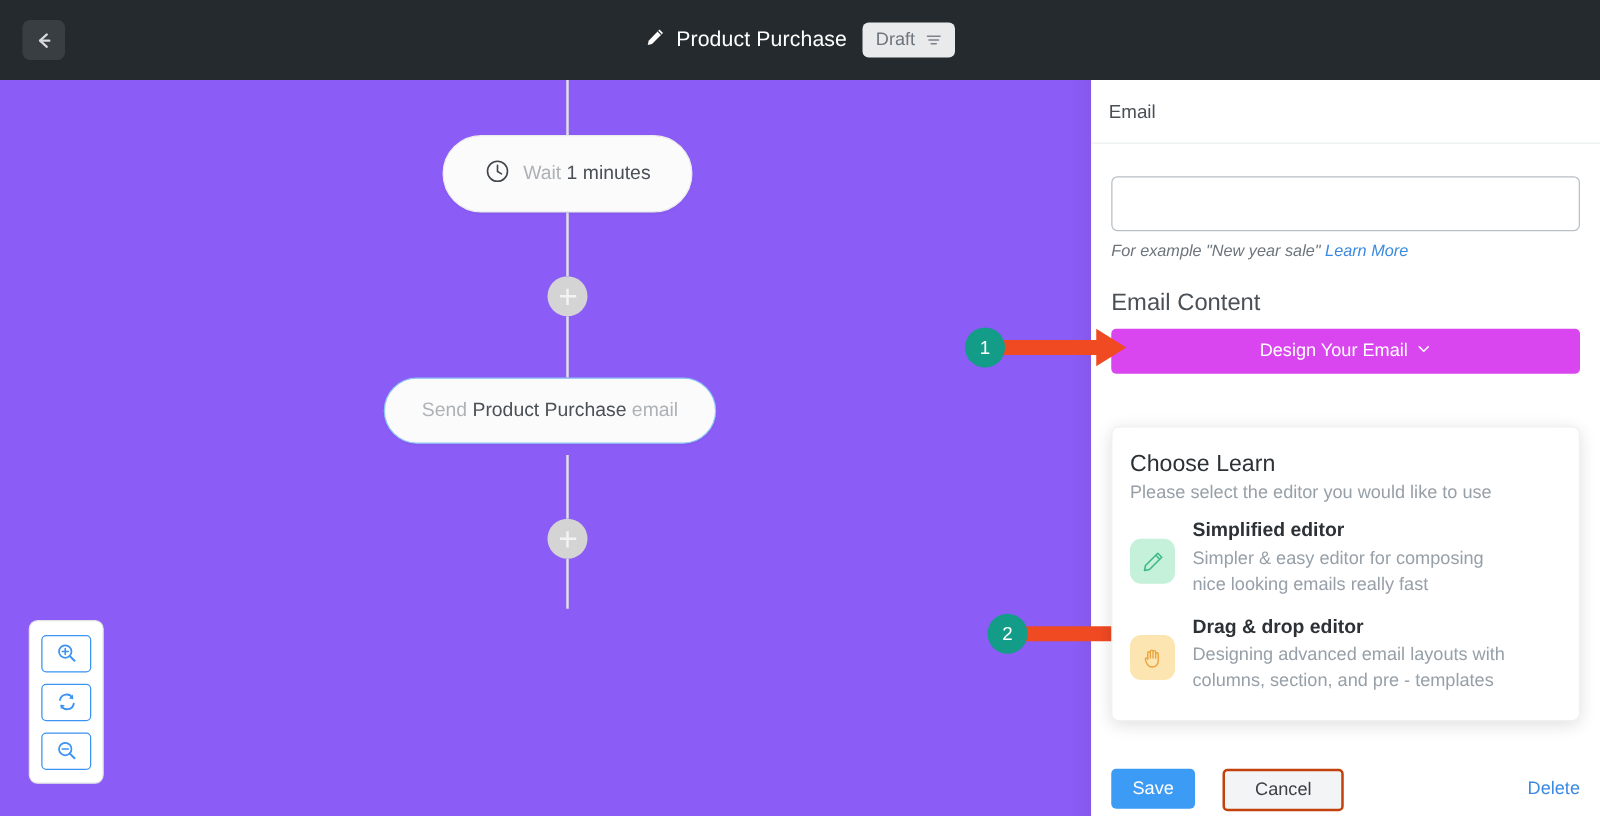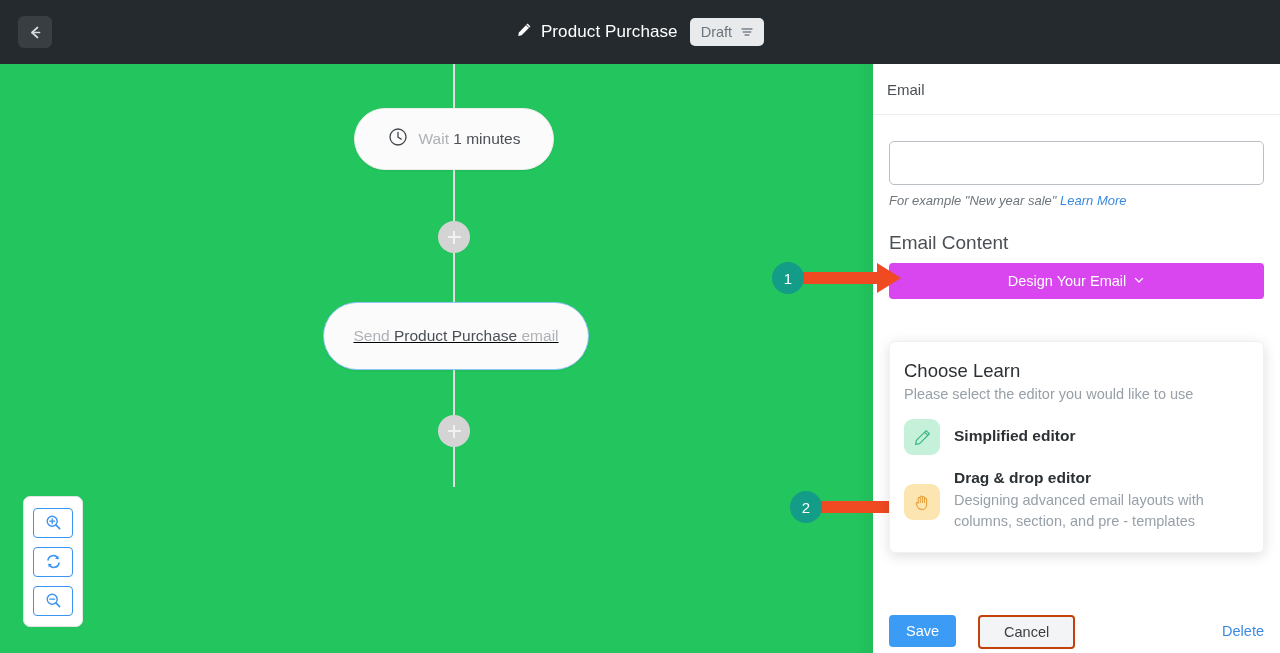--- a/index.html
+++ b/index.html
@@ -44,21 +44,21 @@
     display: flex; align-items: center; gap: 8px;
     cursor: pointer;
     margin-left: 3px;
   }
   .draft-badge svg { display:block; }
 
   
   .canvas {
     position: absolute; left: 0; top: 64px;
     width: 873px; height: 589px;
-    background: #22c55e;
+    background: #8b5cf6;
     overflow: hidden;
     padding-left: 36px;
   }
   .flow-line {
     position: absolute; left: 453px; width: 2px;
     background: #e0e0e0;
   }
   .node {
     position: absolute;
     background: #fbfbfb;
@@ -66,23 +66,22 @@
     display: flex; align-items: center; justify-content: center;
     gap: 11px;
     cursor: pointer;
     box-shadow: 0 1px 2px rgba(0,0,0,.05);
   }
   .node-wait {
     left: 354px; top: 44px; width: 200px; height: 62px;
     border: 1px solid #ececec;
   }
   .node-send {
-    left: 323px; top: 238px; width: 266px; height: 68px;
+    left: 307px; top: 238px; width: 266px; height: 53px;
     border: 1px solid #8ec6f5;
-    text-decoration: underline;
   }
   .node-text { font-size: 15.5px; color: #aeb2b6; white-space: nowrap; }
   .node-text b { color: #4b5056; font-weight: 400; }
   .clock-icon { display:block; }
   .plus-node {
     position: absolute;
     width: 32px; height: 32px;
     border-radius: 50%;
     background: #d4d4d4;
     display: flex; align-items: center; justify-content: center;
@@ -370,20 +369,21 @@
 
         <div class="dd-item">
           <div class="dd-icon icon-green">
             <svg width="19" height="19" viewBox="0 0 19 19">
               <path d="M13.2 2.6 L16.4 5.8 L6.6 15.6 L2.6 16.4 L3.4 12.4 Z" fill="none" stroke="#3fb983" stroke-width="1.25" stroke-linejoin="round"></path>
               <path d="M11.6 4.2 L14.8 7.4" stroke="#3fb983" stroke-width="1.25"></path>
             </svg>
           </div>
           <div>
             <div class="dd-item-title">Simplified editor</div>
+            <div class="dd-item-desc">Simpler &amp; easy editor for composing nice looking emails really fast</div>
           </div>
         </div>
 
         <div class="dd-item">
           <div class="dd-icon icon-yellow">
             <svg width="19" height="19" viewBox="0 0 19 19">
               <path d="M5.2 10.5 V5.4 a1.05 1.05 0 0 1 2.1 0 V9.4 V4.1 a1.05 1.05 0 0 1 2.1 0 V9.4 V4.5 a1.05 1.05 0 0 1 2.1 0 V9.4 V6.2 a1.05 1.05 0 0 1 2.1 0 V11.6 c0 3-2.1 5-4.7 5 -2.6 0-3.9-1.5-4.6-3.2 L3.4 11 a1.05 1.05 0 0 1 1.5-1.4 Z" fill="none" stroke="#e8a33d" stroke-width="1.1" stroke-linejoin="round"></path>
             </svg>
           </div>
           <div>

